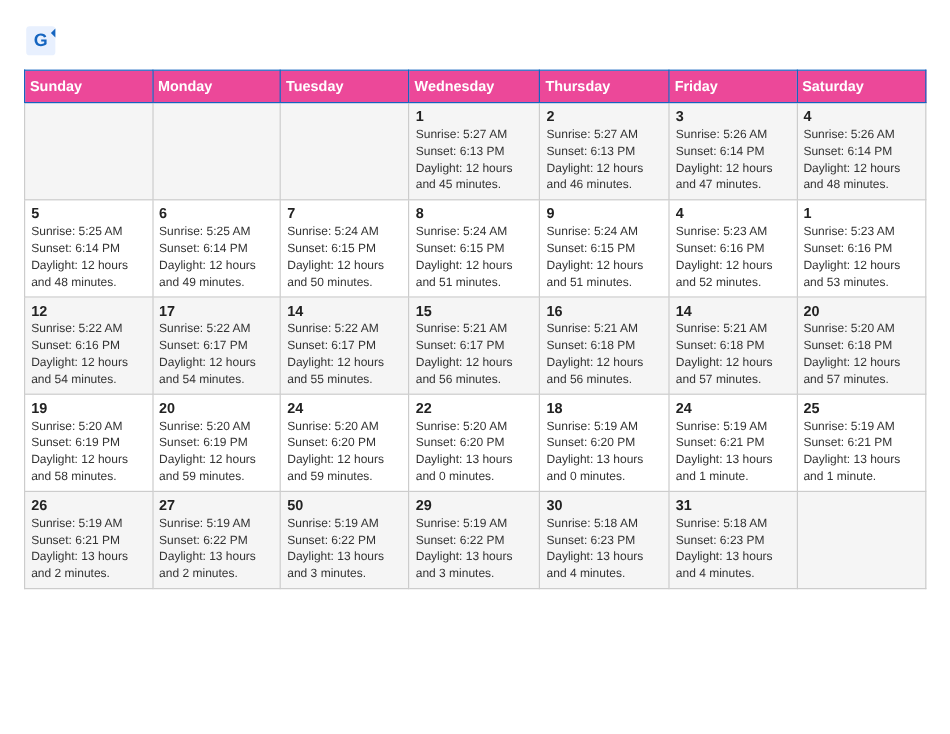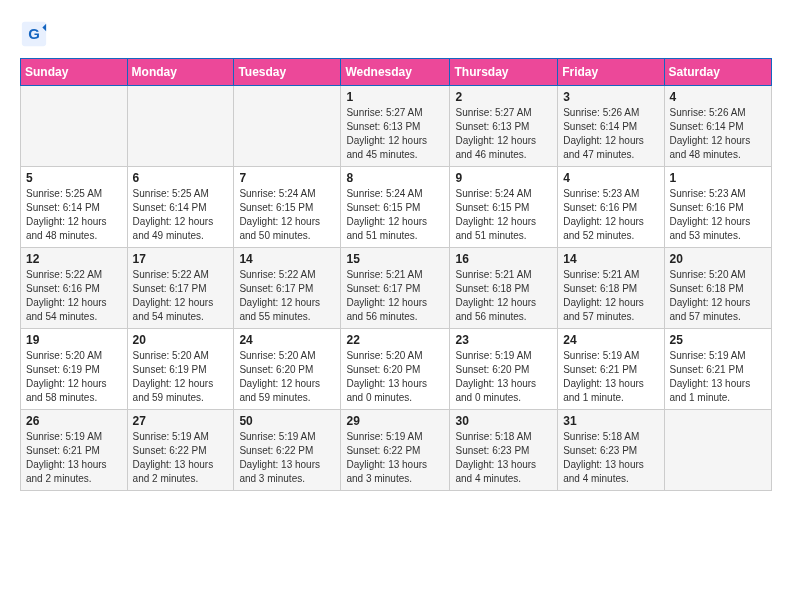--- a/index.html
+++ b/index.html
@@ -286,21 +286,21 @@
 and 59 minutes.</div>
         </td>
         <td>
           <span class="day-num">22</span>
           <div class="day-info" style="white-space: pre-line;">Sunrise: 5:20 AM
 Sunset: 6:20 PM
 Daylight: 13 hours
 and 0 minutes.</div>
         </td>
         <td>
-          <span class="day-num">23</span>
+          <span class="day-num">18</span>
           <div class="day-info" style="white-space: pre-line;">Sunrise: 5:19 AM
 Sunset: 6:20 PM
 Daylight: 13 hours
 and 0 minutes.</div>
         </td>
         <td>
           <span class="day-num">24</span>
           <div class="day-info" style="white-space: pre-line;">Sunrise: 5:19 AM
 Sunset: 6:21 PM
 Daylight: 13 hours

